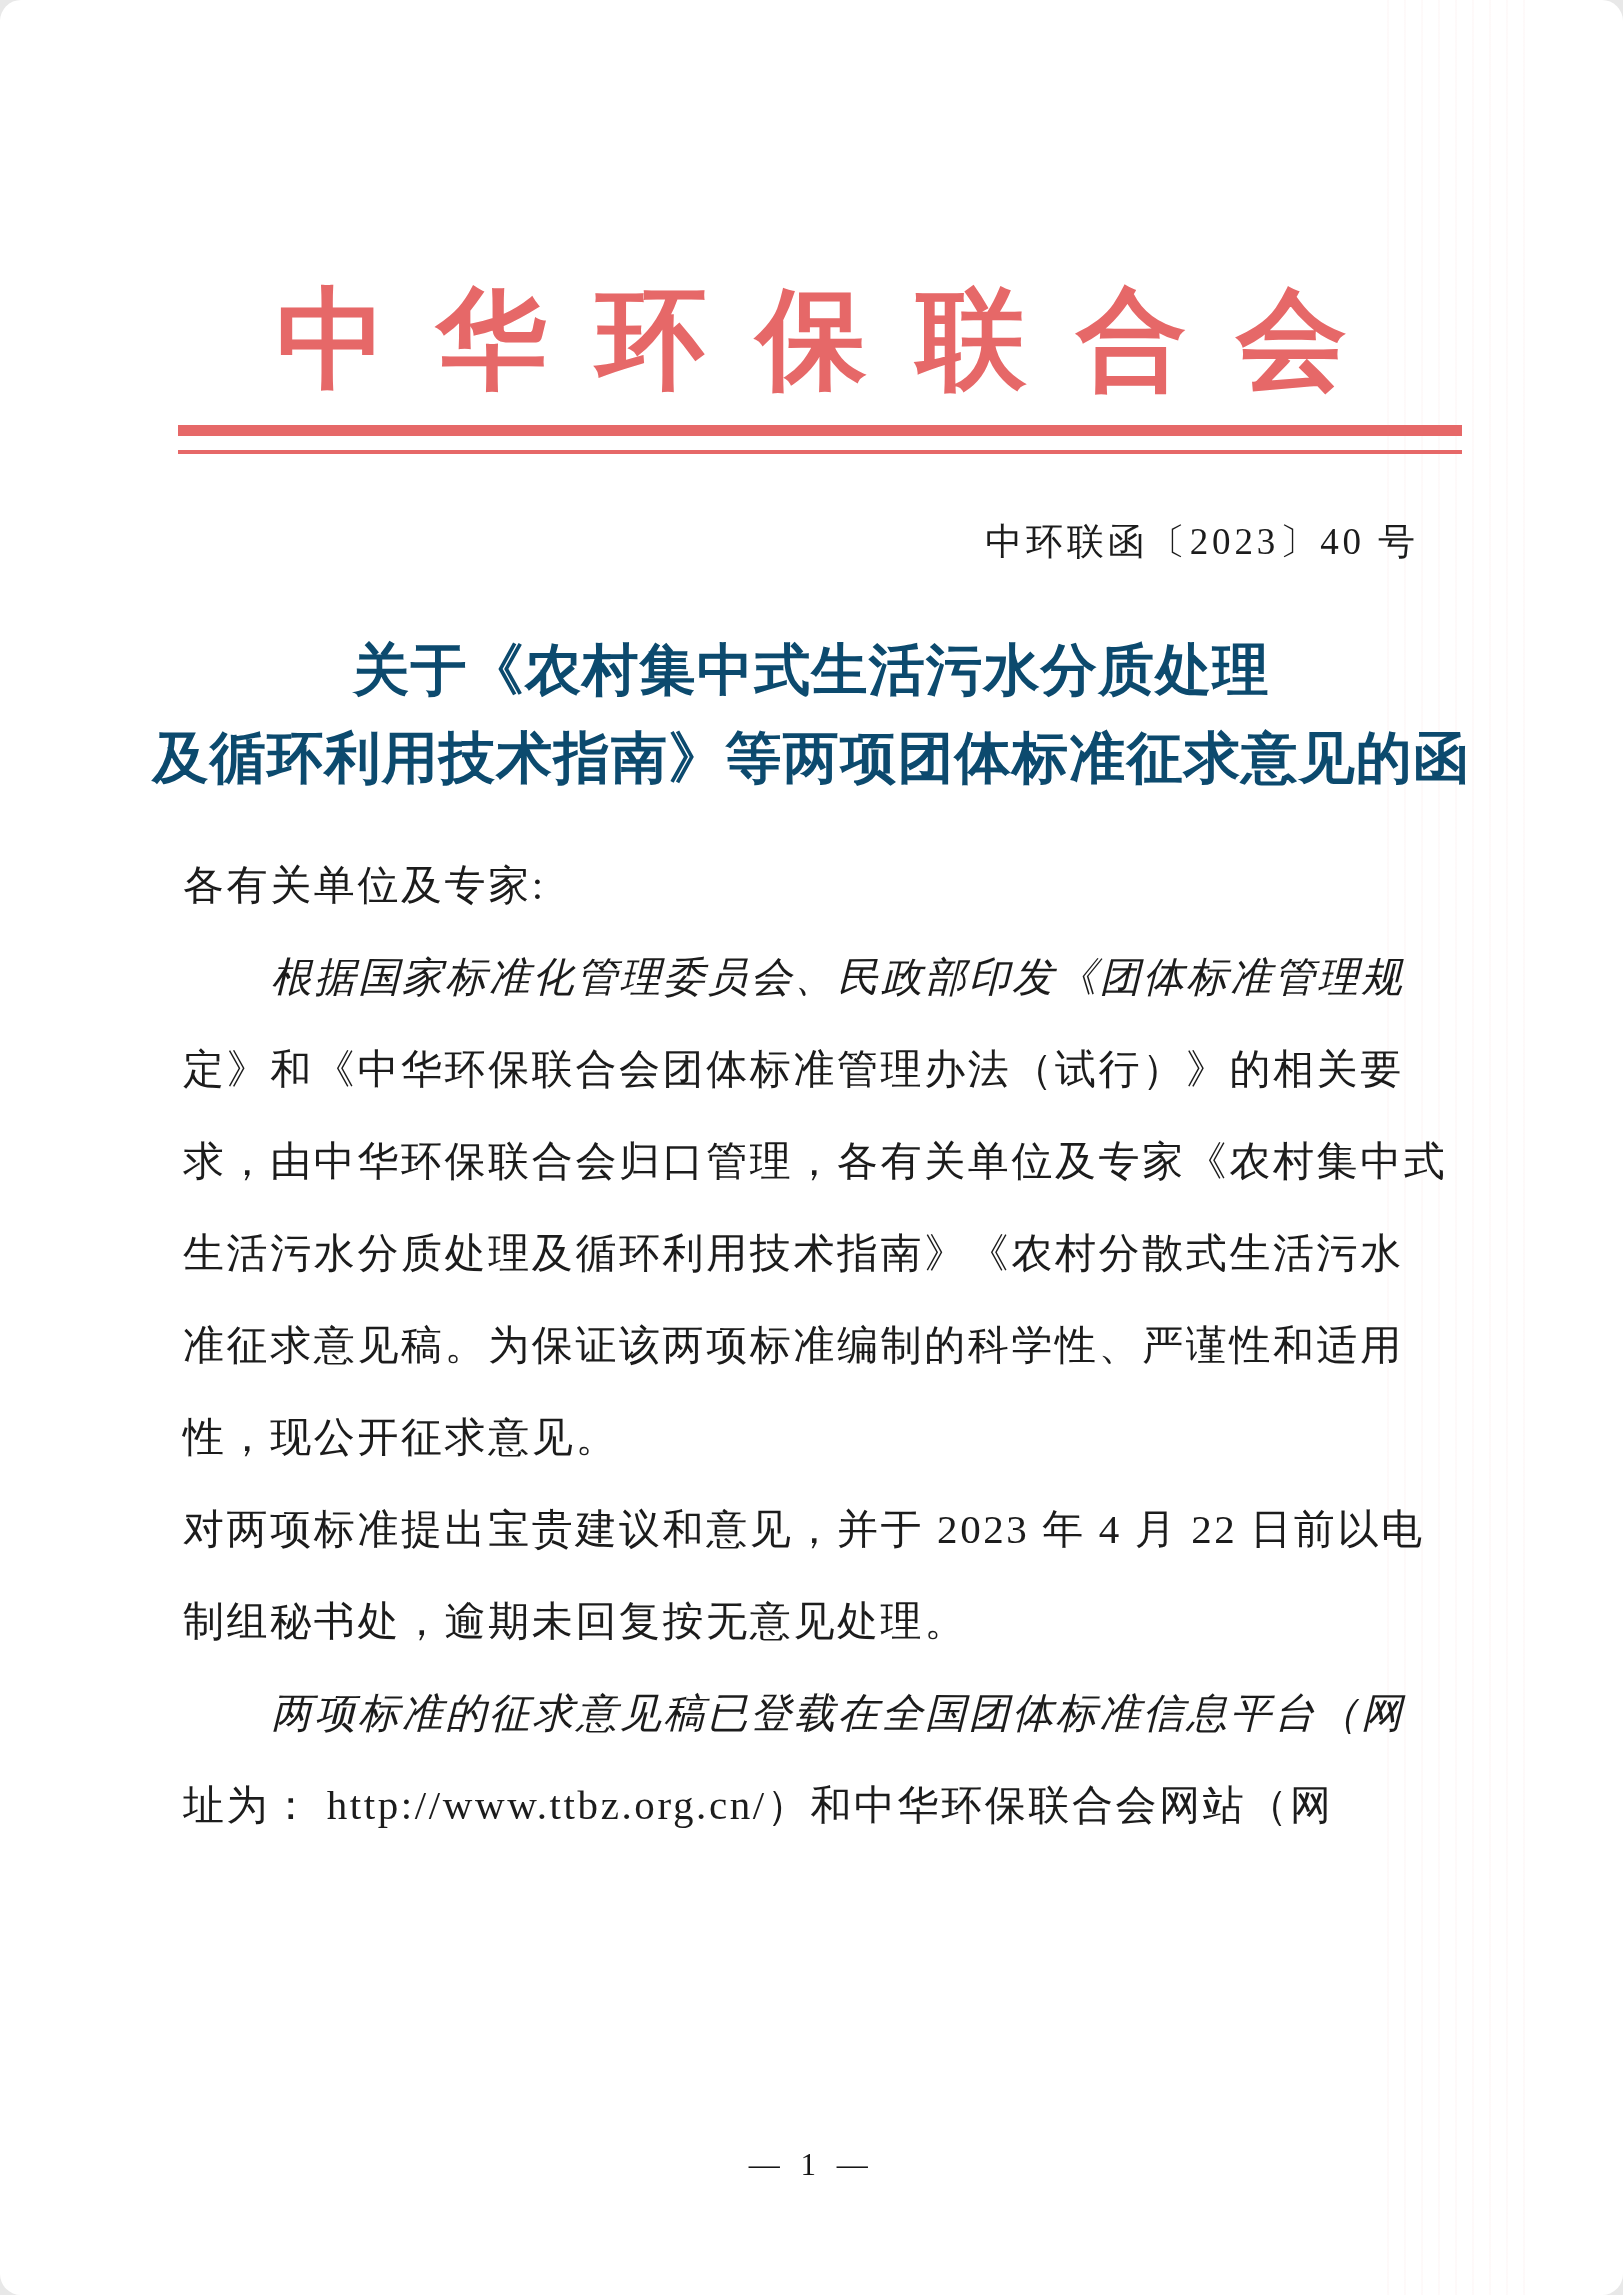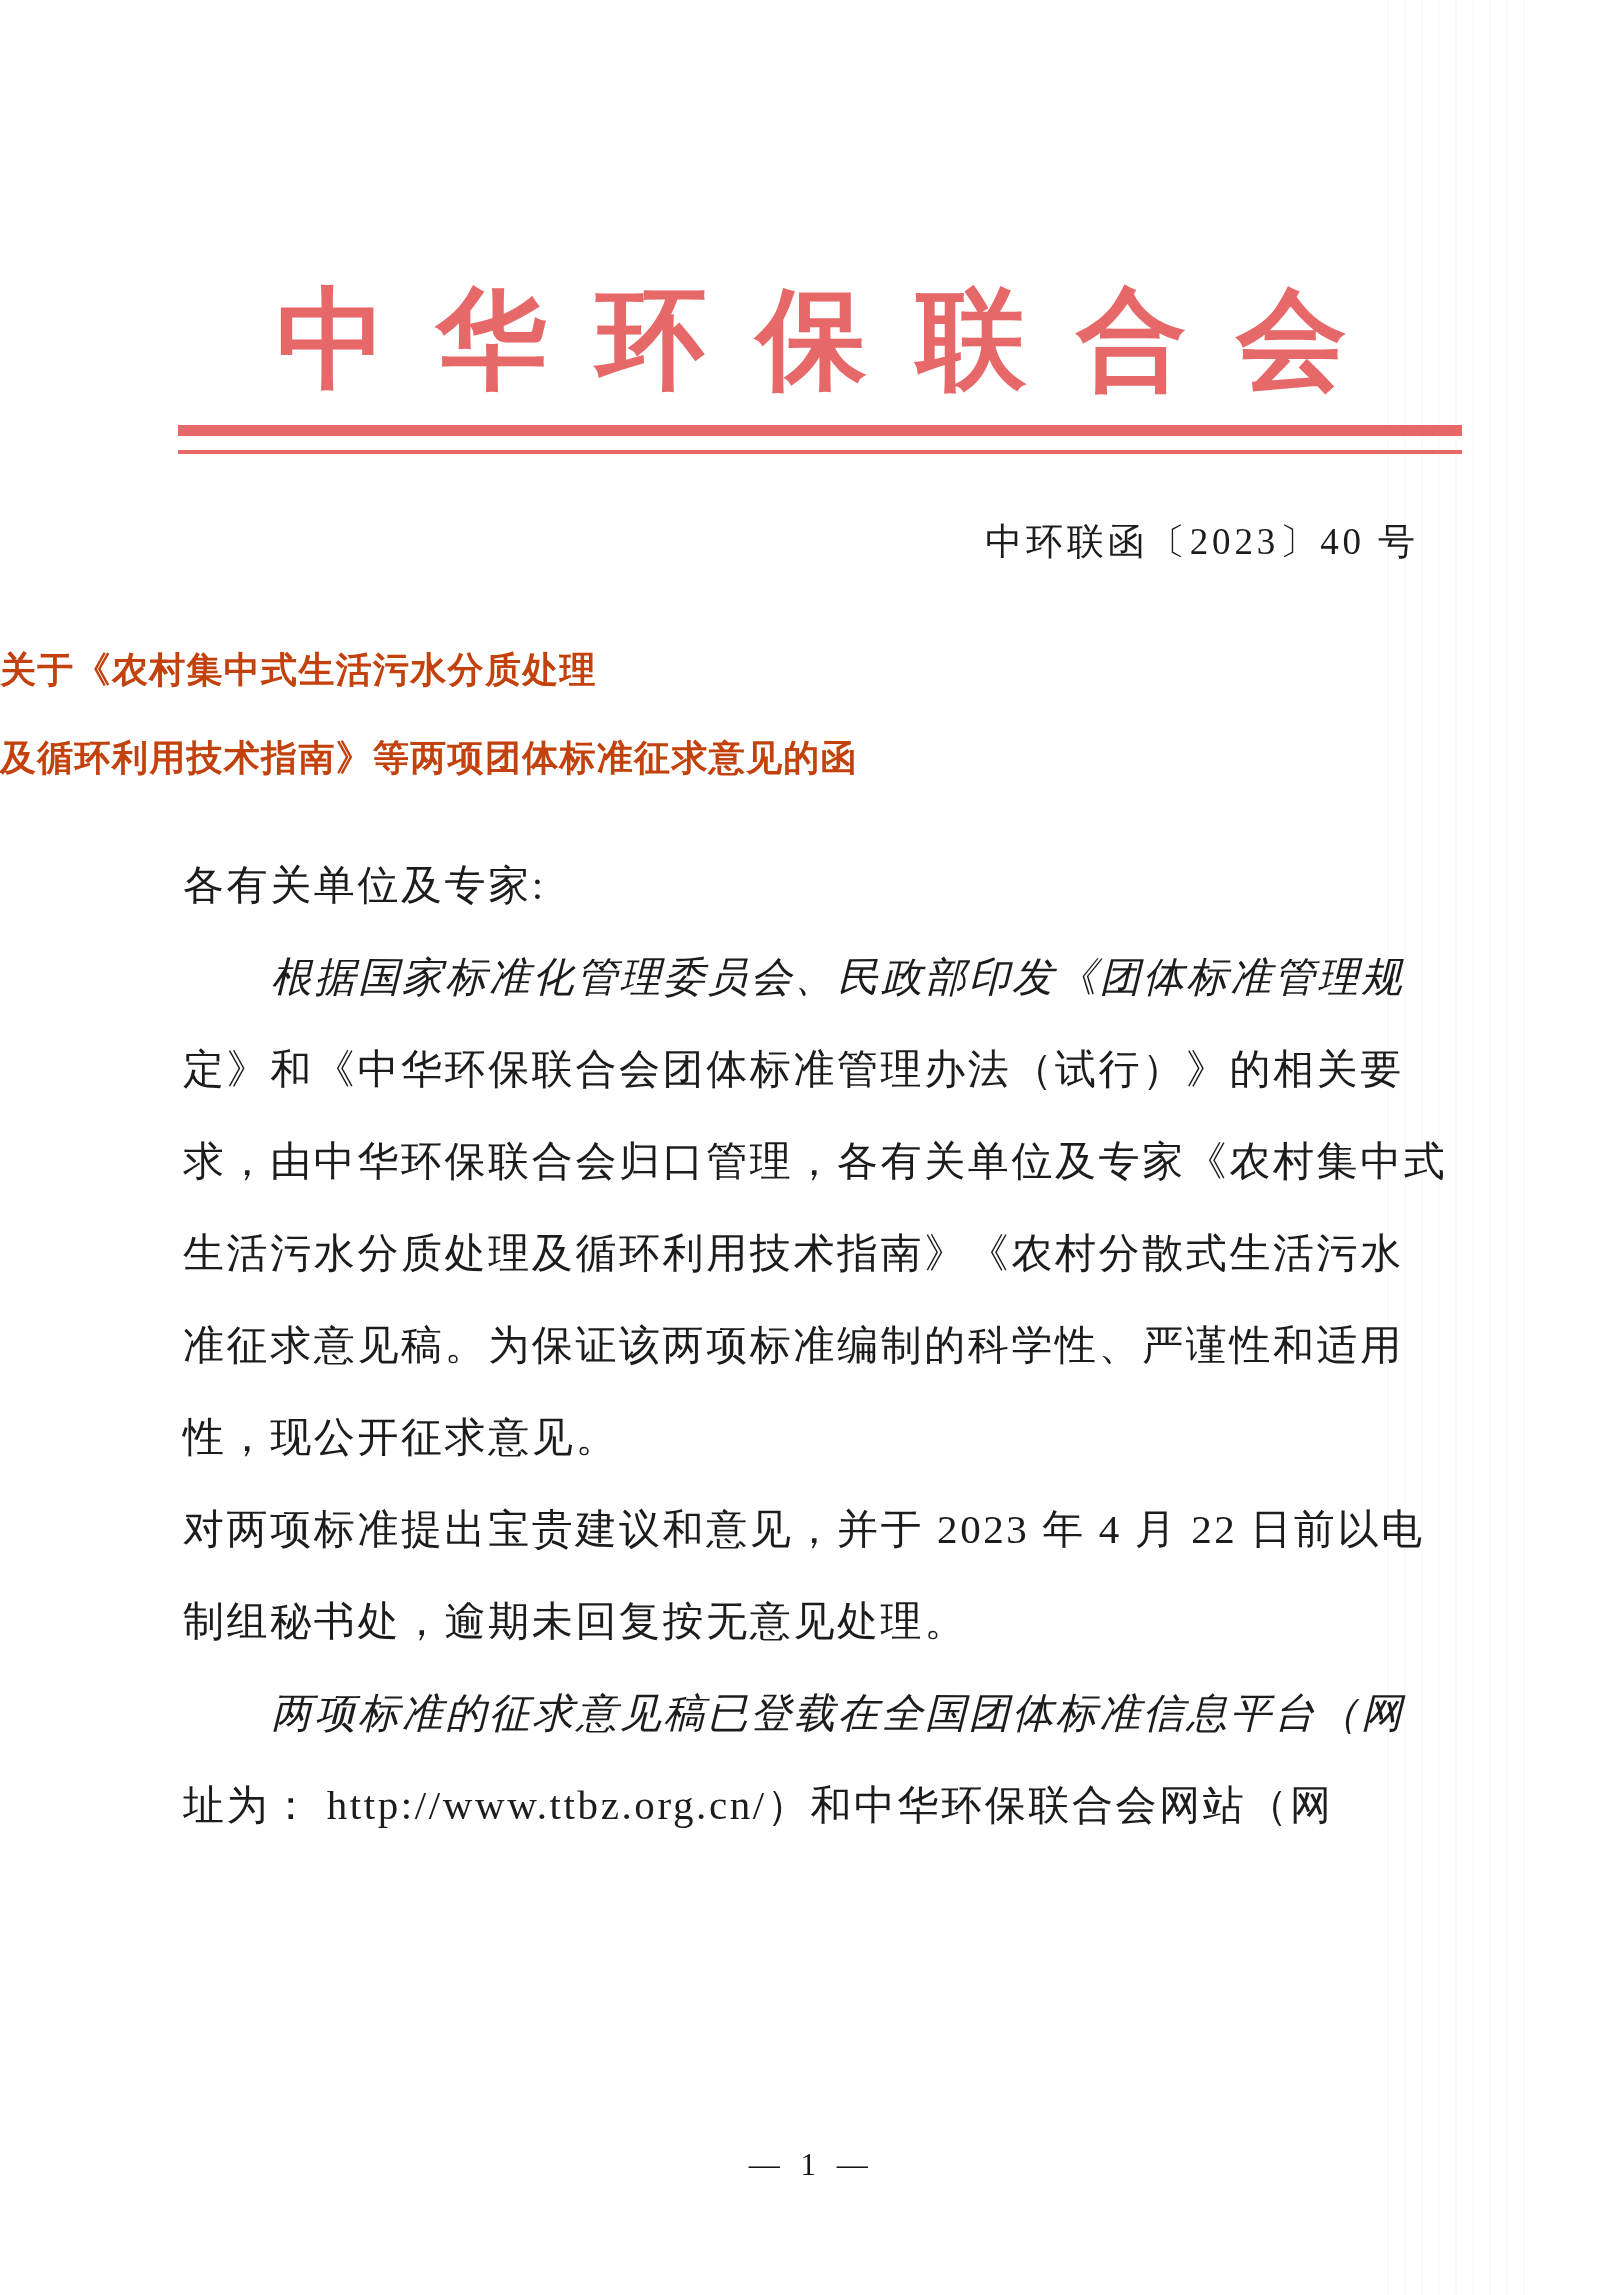--- a/index.html
+++ b/index.html
@@ -8,20 +8,21 @@
   }
   html,body{margin:0;padding:0;background:#e8e8e8;}
   .page{
     position:relative;
     width:1623px;height:2295px;
     margin:0 auto;
     background:#ffffff;
     font-family:"Liberation Serif", serif;
     color:var(--ink);
     overflow:hidden;
+    border-radius:21px;
   }
   
   .scan-streaks{
     position:absolute;top:0;right:92px;width:144px;height:100%;
     background:repeating-linear-gradient(
       90deg,
       rgba(230,150,150,0.05) 0px, rgba(230,150,150,0.05) 2px,
       rgba(255,255,255,0) 2px, rgba(255,255,255,0) 17px);
     pointer-events:none;
   }
@@ -38,24 +39,24 @@
   }
   .rule{position:absolute;left:178px;width:1284px;background:var(--brand-red);}
   .rule-thick{top:425px;height:10.5px;}
   .rule-thin{top:450px;height:3.9px;}
   .doc-number{
     position:absolute;top:517px;right:204px;
     font-size:37px;letter-spacing:3.9px;white-space:nowrap;
   }
   .title{
     position:absolute;top:626px;left:0;width:100%;
-    text-align:left;
-    font-size:36px;font-weight:bold;
+    text-align:center;
+    font-size:56px;font-weight:bold;
     line-height:88px;letter-spacing:1.3px;
-    color:#c2410c;
+    color:#0c4a6e;
   }
   .body-text{
     position:absolute;top:839px;left:183px;width:1263px;
     font-size:41px;line-height:92px;letter-spacing:2.6px;
   }
   .body-text .line{
     height:92px;white-space:nowrap;
   }
   .body-text .line.indent{text-indent:88px;font-style:italic;}
   .footer{

